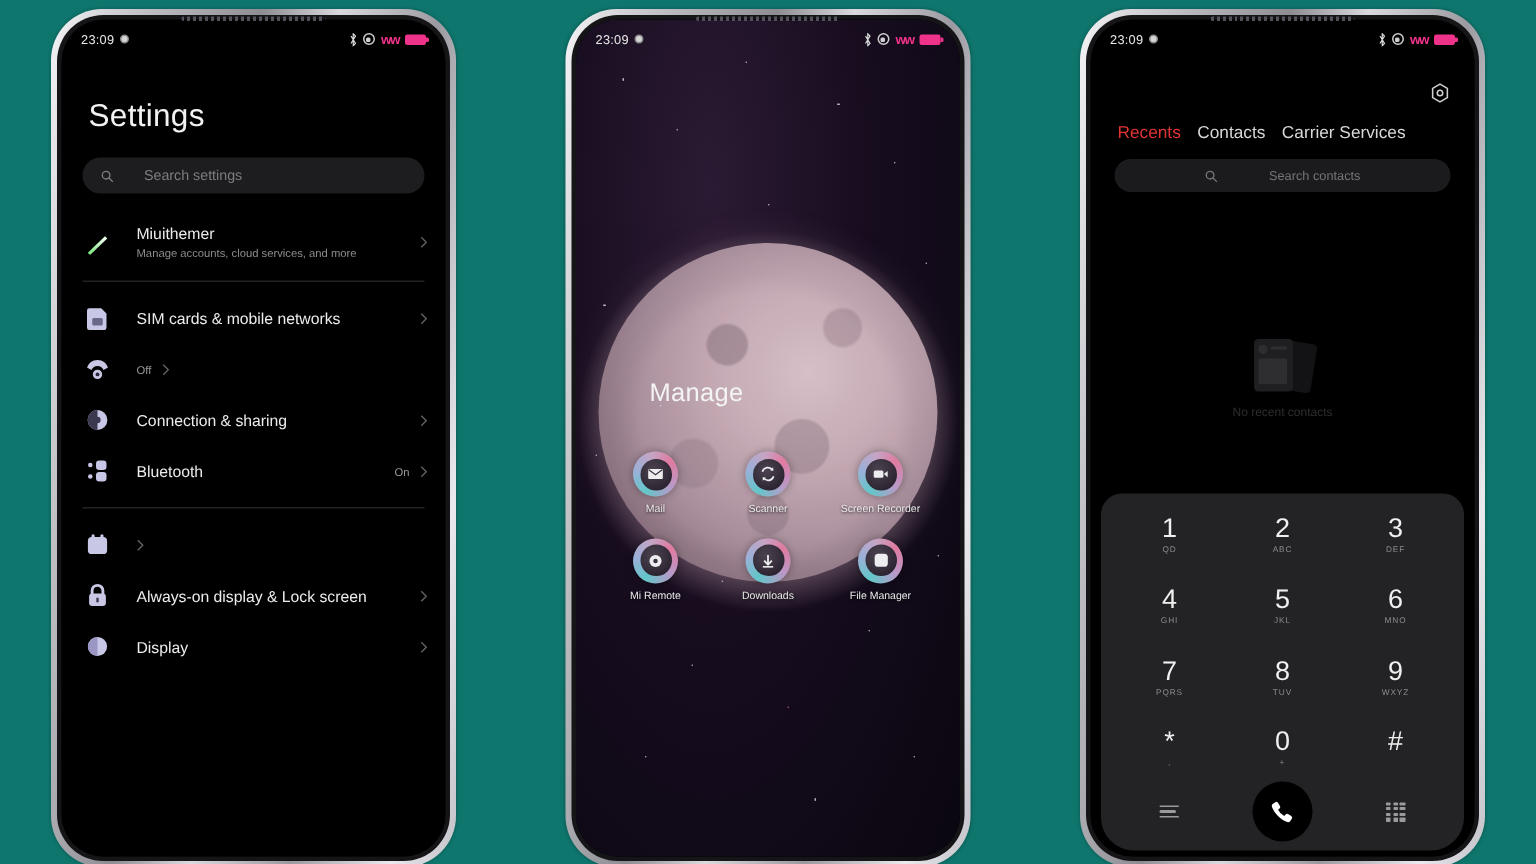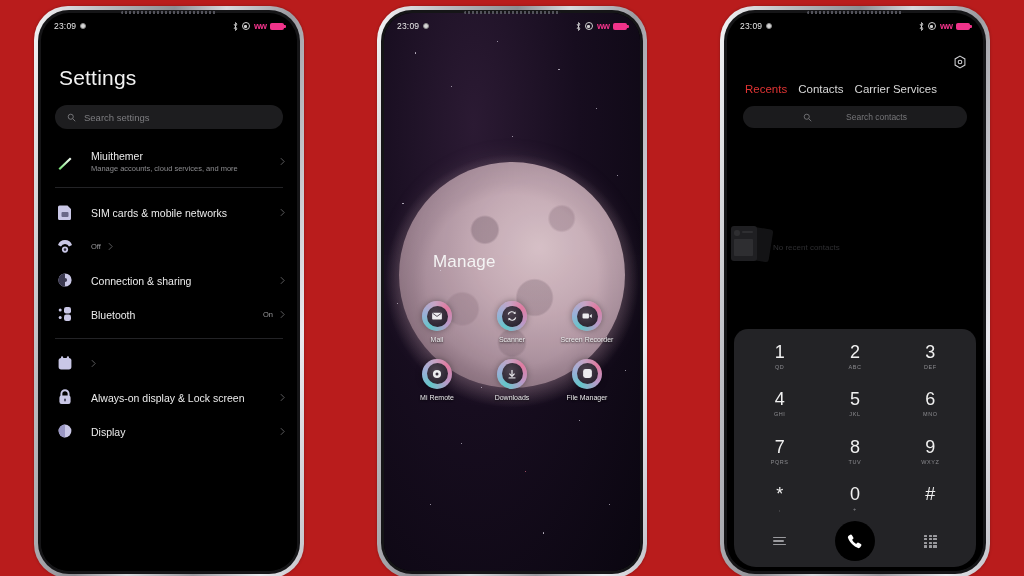--- a/index.html
+++ b/index.html
@@ -2,21 +2,21 @@
 <html><head>
 <meta charset="utf-8">
 <style>
   * { box-sizing: border-box; margin: 0; padding: 0; }
   html, body {
     width: 1024px; height: 576px;
     background: #ffffff;
     font-family: "Liberation Sans", sans-serif;
     overflow: hidden;
   }
-  .stage { position: relative; width: 1024px; height: 576px; background: #b91c1c; }
+  .stage { position: relative; width: 1024px; height: 576px; background: #0f766e; }
 
   
   .phone {
     position: absolute;
     width: 270px; height: 572px;
     border-radius: 34px;
     background: linear-gradient(100deg,#f4f4f6 0%,#bdbdc2 18%,#8d8d93 38%,#d9d9de 52%,#9a9aa0 70%,#e9e9ee 88%,#c2c2c8 100%);
     padding: 4px;
     box-shadow: 0 0 3px rgba(0,0,0,.28);
   }
@@ -71,21 +71,21 @@
                    width:2px;height:3px;background:#f0338a;border-radius:0 1px 1px 0;}
 
   
   .settings-body { position:absolute; top:26px; left:0; right:0; bottom:0; background:#000; }
   .settings-title { color:#f2f2f2; font-size:21px; font-weight:400; padding:27px 0 0 18px; letter-spacing:.2px;}
   .search-pill {
     margin:15px 14px 0 14px; height:24px; border-radius:12px; background:#1d1d1f;
     display:flex; align-items:center; padding:0 12px; gap:8px;
   }
   .search-pill .mag { width:9px; height:9px; flex:0 0 auto; }
-  .search-pill .ph { color:#7d7d80; font-size:9.5px; }
+  .search-pill .ph { color:#7d7d80; font-size:9.5px;margin-left:12px; }
 
   .slist { margin-top:14px; }
   .srow { display:flex; align-items:center; padding:7px 12px 7px 14px; min-height:30px; }
   .srow .ico { width:20px; height:20px; flex:0 0 20px; margin-right:16px;
                display:flex; align-items:center; justify-content:center; }
   .srow .txt { flex:1 1 auto; min-width:0; }
   .srow .lbl { color:#ececec; font-size:10.5px; line-height:12.5px; }
   .srow .sub { color:#8d8d90; font-size:7.5px; line-height:9.5px; margin-top:1px; }
   .srow .val { color:#9a9a9d; font-size:7.5px; margin-right:7px; white-space:nowrap; }
   .chev { width:5px; height:9px; flex:0 0 auto; opacity:.55; }
@@ -149,21 +149,21 @@
   .gear-wrap { display:flex; justify-content:flex-end; padding:16px 16px 0 0; }
   .tabs { display:flex; gap:11px; padding:14px 0 0 18px; align-items:baseline; }
   .tab { font-size:11.5px; color:#d8d8d8; }
   .tab.active { color:#e03434; }
   .c-search {
     margin:11px 16px 0 16px; height:22px; border-radius:11px; background:#1b1b1d;
     display:flex; align-items:center; justify-content:center; gap:6px;
   }
   .c-search .ph { color:#767679; font-size:8.5px;margin-left:28px; }
   .empty { position:absolute; left:0; right:0; top:185px; display:flex;
-           align-items:center; }
+           flex-direction:column; align-items:center; }
   .empty-ic { width:46px; height:40px; position:relative; opacity:.55; }
   .card-back { position:absolute; right:2px; top:4px; width:22px; height:33px;
                background:#242427; border-radius:3px; transform:rotate(9deg); }
   .card-front { position:absolute; left:4px; top:2px; width:26px; height:35px;
                 background:#3a3a3e; border-radius:3px; }
   .card-front i { position:absolute; display:block; background:#55555a; }
   .empty-txt { margin-top:6px; color:#2e2e31; font-size:8px; }
 
   .dialpad {
     position:absolute; left:7px; right:7px; bottom:4px; height:238px;

